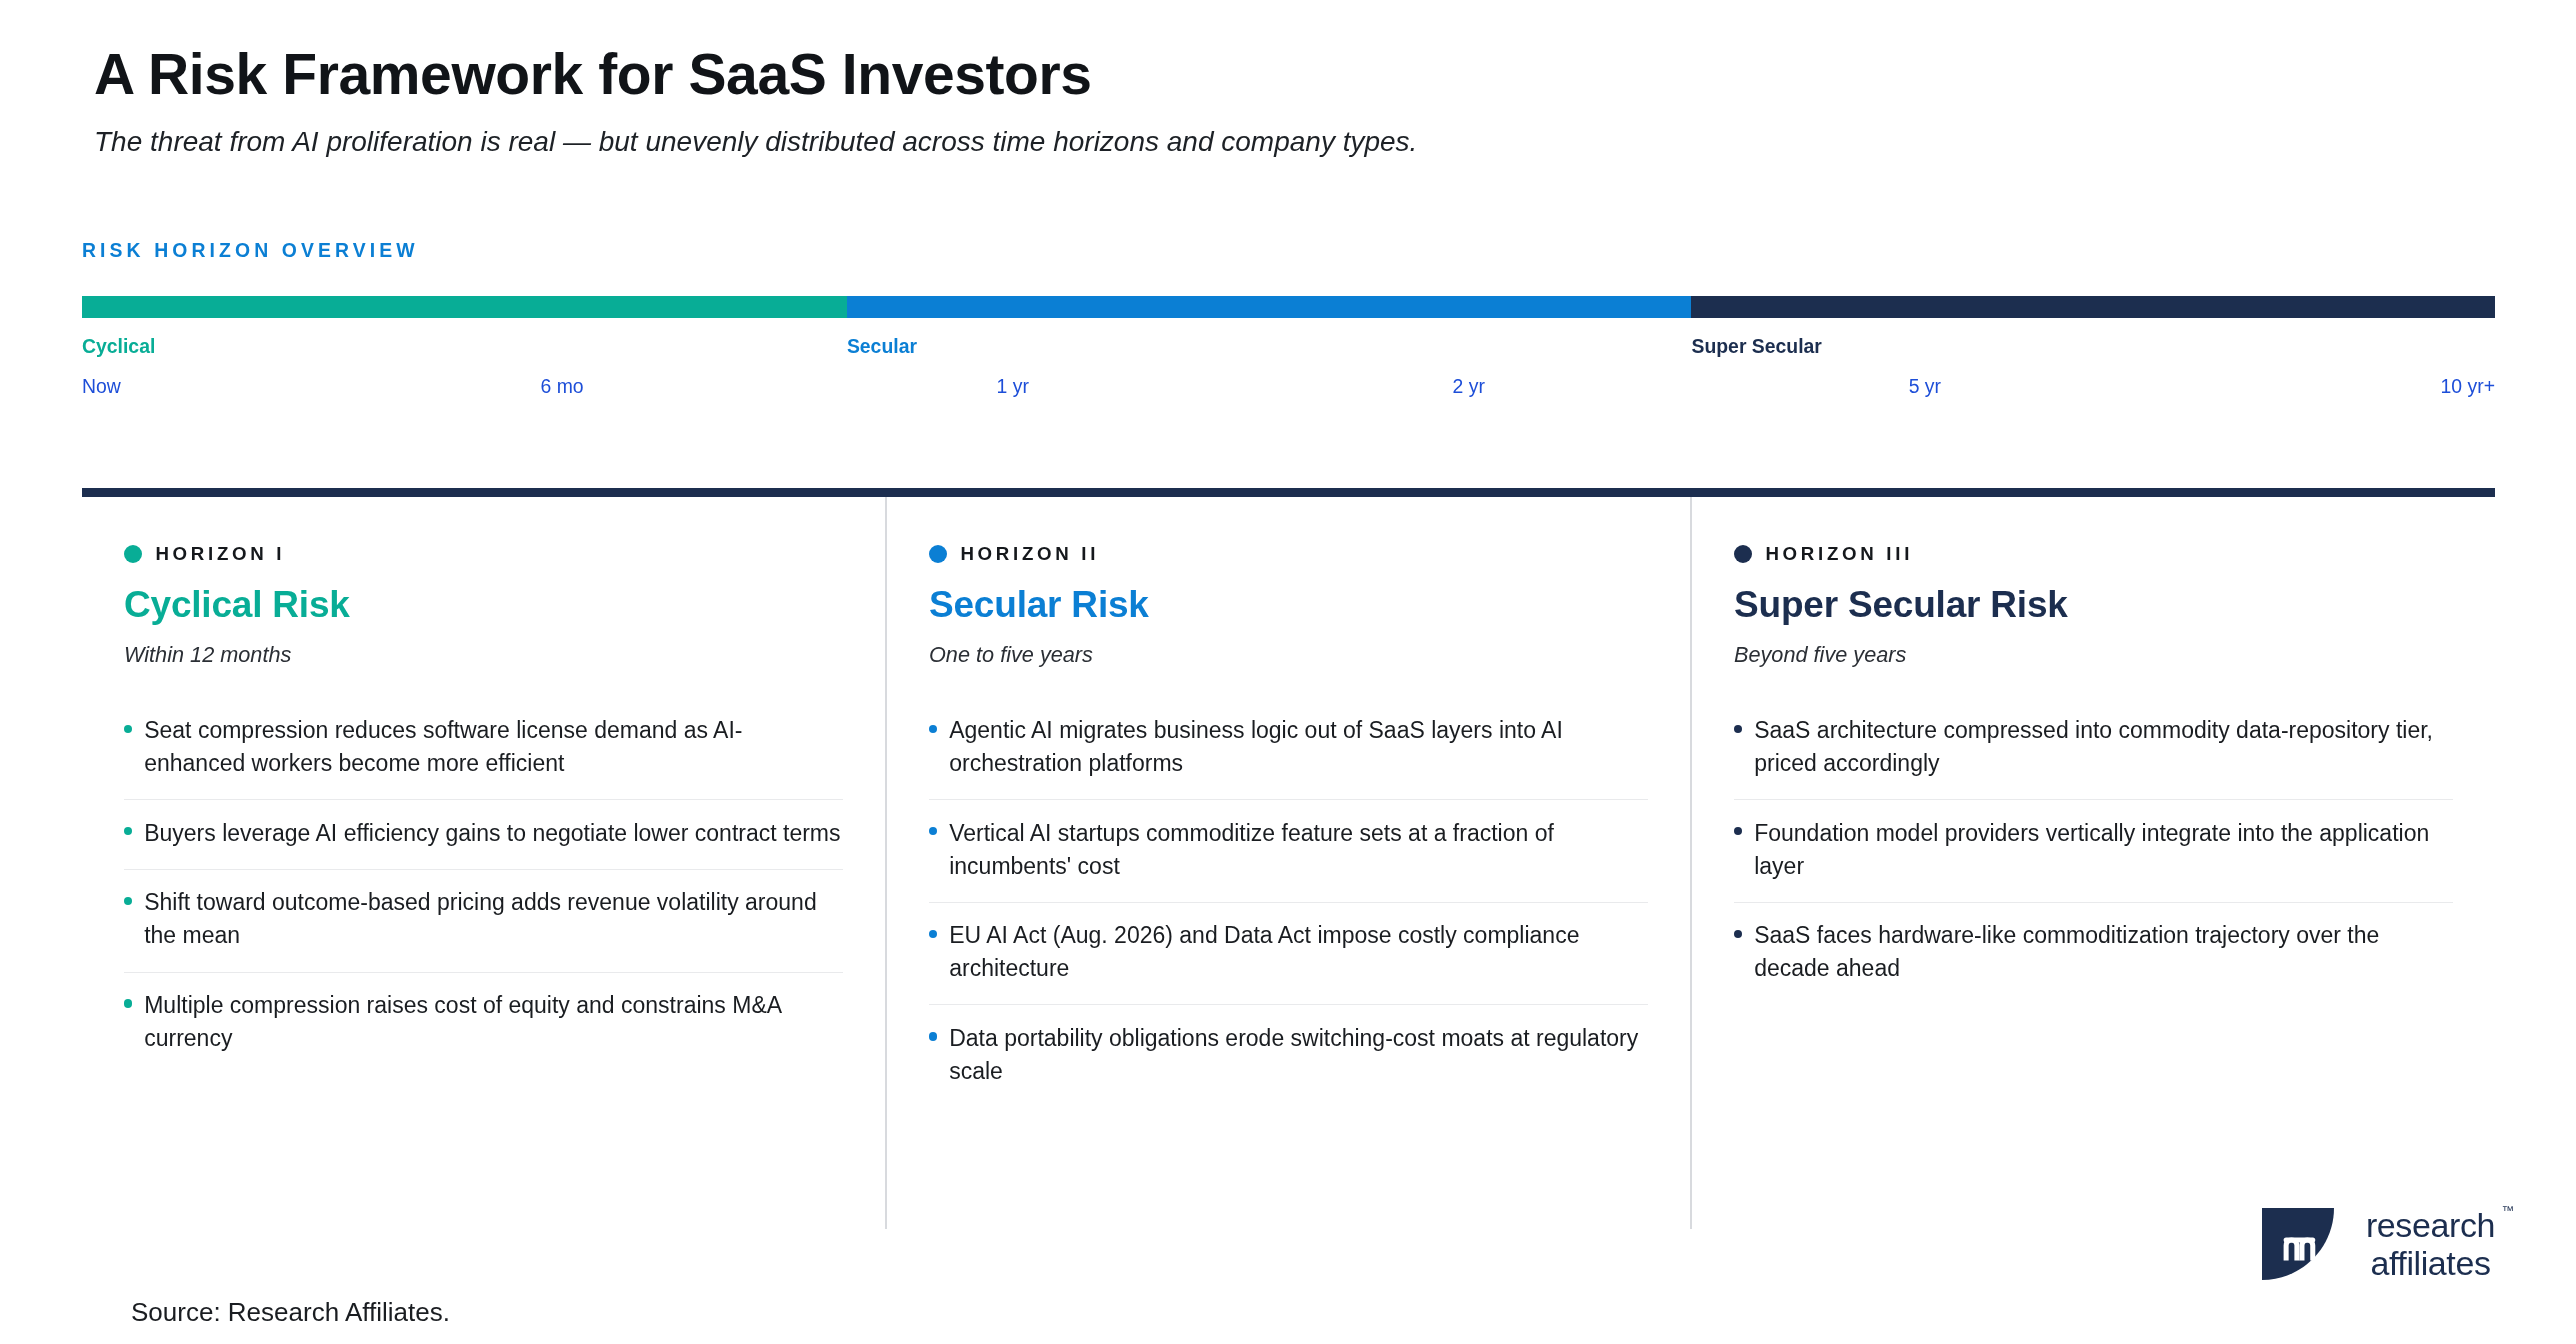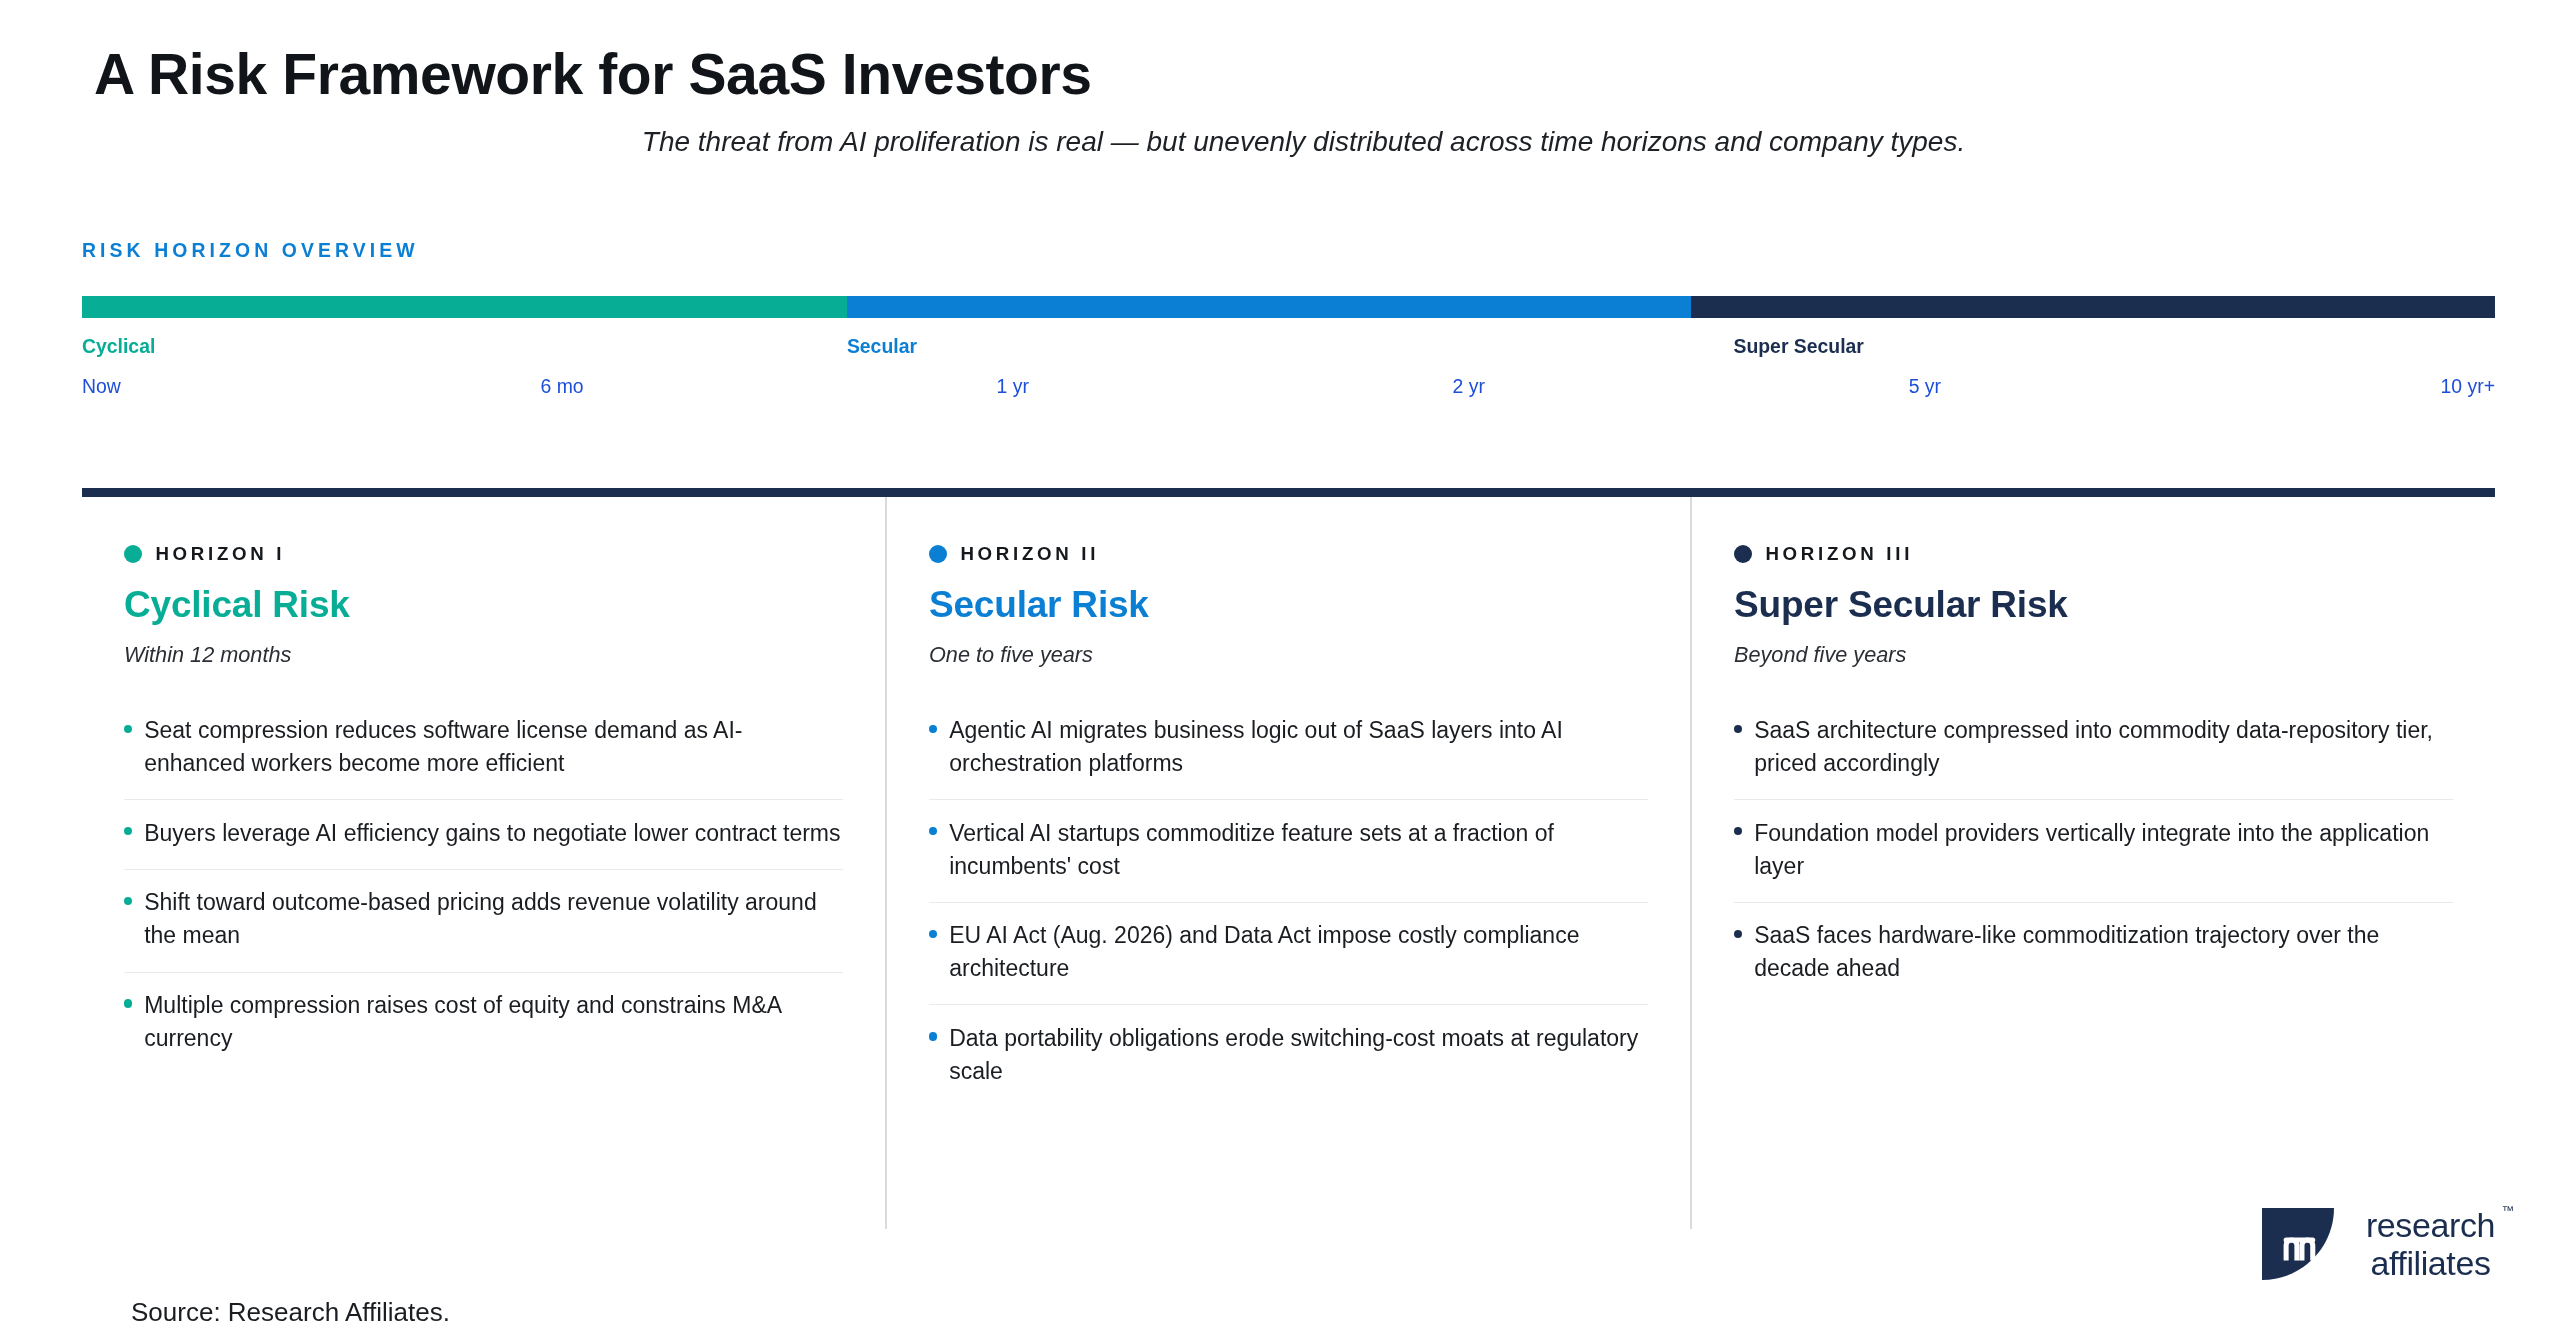--- a/index.html
+++ b/index.html
@@ -14,21 +14,21 @@
 
   
   .header{position:absolute;left:94px;top:45px;width:2419px;}
   .title{
     font-size:57px;font-weight:700;color:#111418;
     letter-spacing:-0.4px;line-height:1.02;margin:0;
     font-stretch:condensed;
   }
   .subtitle{
     font-size:28px;font-style:italic;color:#1d2126;
-    margin:21px 0 0 0;line-height:1.25;font-weight:400;text-align:center;
+    margin:21px 0 0 0;line-height:1.25;font-weight:400;
   }
 
   
   .section-label{
     position:absolute;left:82px;top:239px;
     font-size:19.4px;font-weight:700;color:#0b7fd4;
     letter-spacing:4.1px;
   }
 
   
@@ -37,21 +37,21 @@
   .tl-seg{height:22.4px;}
   .tl-seg.s0{width:31.7%;}
   .tl-seg.s1{width:35.0%;}
   .tl-seg.s2{width:33.3%;}
   .tl-names{position:relative;height:31px;margin-top:16.4px;}
   .tl-name{
     position:absolute;top:0;font-size:19.4px;font-weight:700;white-space:nowrap;
   }
   .tl-name.n0{left:0;}
   .tl-name.n1{left:31.7%;}
-  .tl-name.n2{left:66.7%;margin-left:42px;}
+  .tl-name.n2{left:66.7%;}
   .tl-ticks{position:relative;height:30px;margin-top:9px;}
   .tl-tick{
     position:absolute;top:0;font-size:19.4px;color:#1d4ed8;white-space:nowrap;
   }
   .tl-tick.t0{left:0;}
   .tl-tick.t1{left:19.0%;}
   .tl-tick.t2{left:37.9%;}
   .tl-tick.t3{left:56.8%;}
   .tl-tick.t4{left:75.7%;}
   .tl-tick.t5{right:0;}

